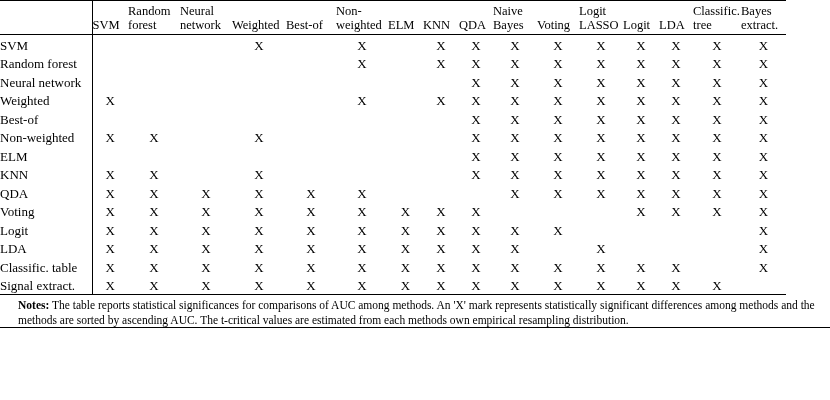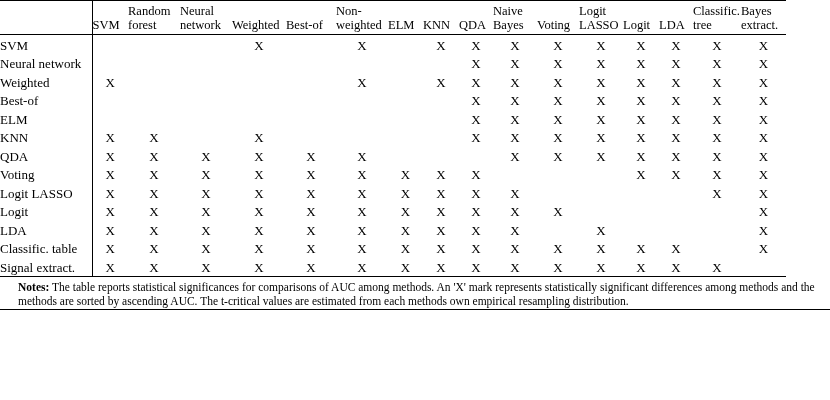--- a/index.html
+++ b/index.html
@@ -147,20 +147,39 @@
           <td class="cell">X</td>
           <td class="cell">X</td>
           <td class="cell">X</td>
           <td class="cell">X</td>
           <td class="cell">X</td>
           <td class="cell">X</td>
           <td class="cell">X</td>
           <td class="cell">X</td>
         </tr>
         <tr>
+          <td class="rowlabel">Random forest</td>
+          <td class="cell"></td>
+          <td class="cell"></td>
+          <td class="cell"></td>
+          <td class="cell"></td>
+          <td class="cell"></td>
+          <td class="cell">X</td>
+          <td class="cell"></td>
+          <td class="cell">X</td>
+          <td class="cell">X</td>
+          <td class="cell">X</td>
+          <td class="cell">X</td>
+          <td class="cell">X</td>
+          <td class="cell">X</td>
+          <td class="cell">X</td>
+          <td class="cell">X</td>
+          <td class="cell">X</td>
+        </tr>
+        <tr>
           <td class="rowlabel">Neural network</td>
           <td class="cell"></td>
           <td class="cell"></td>
           <td class="cell"></td>
           <td class="cell"></td>
           <td class="cell"></td>
           <td class="cell"></td>
           <td class="cell"></td>
           <td class="cell"></td>
           <td class="cell">X</td>
@@ -204,20 +223,39 @@
           <td class="cell">X</td>
           <td class="cell">X</td>
           <td class="cell">X</td>
           <td class="cell">X</td>
           <td class="cell">X</td>
           <td class="cell">X</td>
           <td class="cell">X</td>
           <td class="cell">X</td>
         </tr>
         <tr>
+          <td class="rowlabel">Non-weighted</td>
+          <td class="cell">X</td>
+          <td class="cell">X</td>
+          <td class="cell"></td>
+          <td class="cell">X</td>
+          <td class="cell"></td>
+          <td class="cell"></td>
+          <td class="cell"></td>
+          <td class="cell"></td>
+          <td class="cell">X</td>
+          <td class="cell">X</td>
+          <td class="cell">X</td>
+          <td class="cell">X</td>
+          <td class="cell">X</td>
+          <td class="cell">X</td>
+          <td class="cell">X</td>
+          <td class="cell">X</td>
+        </tr>
+        <tr>
           <td class="rowlabel">ELM</td>
           <td class="cell"></td>
           <td class="cell"></td>
           <td class="cell"></td>
           <td class="cell"></td>
           <td class="cell"></td>
           <td class="cell"></td>
           <td class="cell"></td>
           <td class="cell"></td>
           <td class="cell">X</td>
@@ -276,39 +314,20 @@
           <td class="cell">X</td>
           <td class="cell">X</td>
           <td class="cell">X</td>
           <td class="cell">X</td>
           <td class="cell">X</td>
           <td class="cell"></td>
           <td class="cell"></td>
           <td class="cell"></td>
           <td class="cell">X</td>
           <td class="cell">X</td>
-          <td class="cell">X</td>
-          <td class="cell">X</td>
-        </tr>
-        <tr>
-          <td class="rowlabel">Logit LASSO</td>
-          <td class="cell">X</td>
-          <td class="cell">X</td>
-          <td class="cell">X</td>
-          <td class="cell">X</td>
-          <td class="cell">X</td>
-          <td class="cell">X</td>
-          <td class="cell">X</td>
-          <td class="cell">X</td>
-          <td class="cell">X</td>
-          <td class="cell">X</td>
-          <td class="cell"></td>
-          <td class="cell"></td>
-          <td class="cell"></td>
-          <td class="cell"></td>
           <td class="cell">X</td>
           <td class="cell">X</td>
         </tr>
         <tr>
           <td class="rowlabel">Logit</td>
           <td class="cell">X</td>
           <td class="cell">X</td>
           <td class="cell">X</td>
           <td class="cell">X</td>
           <td class="cell">X</td>

